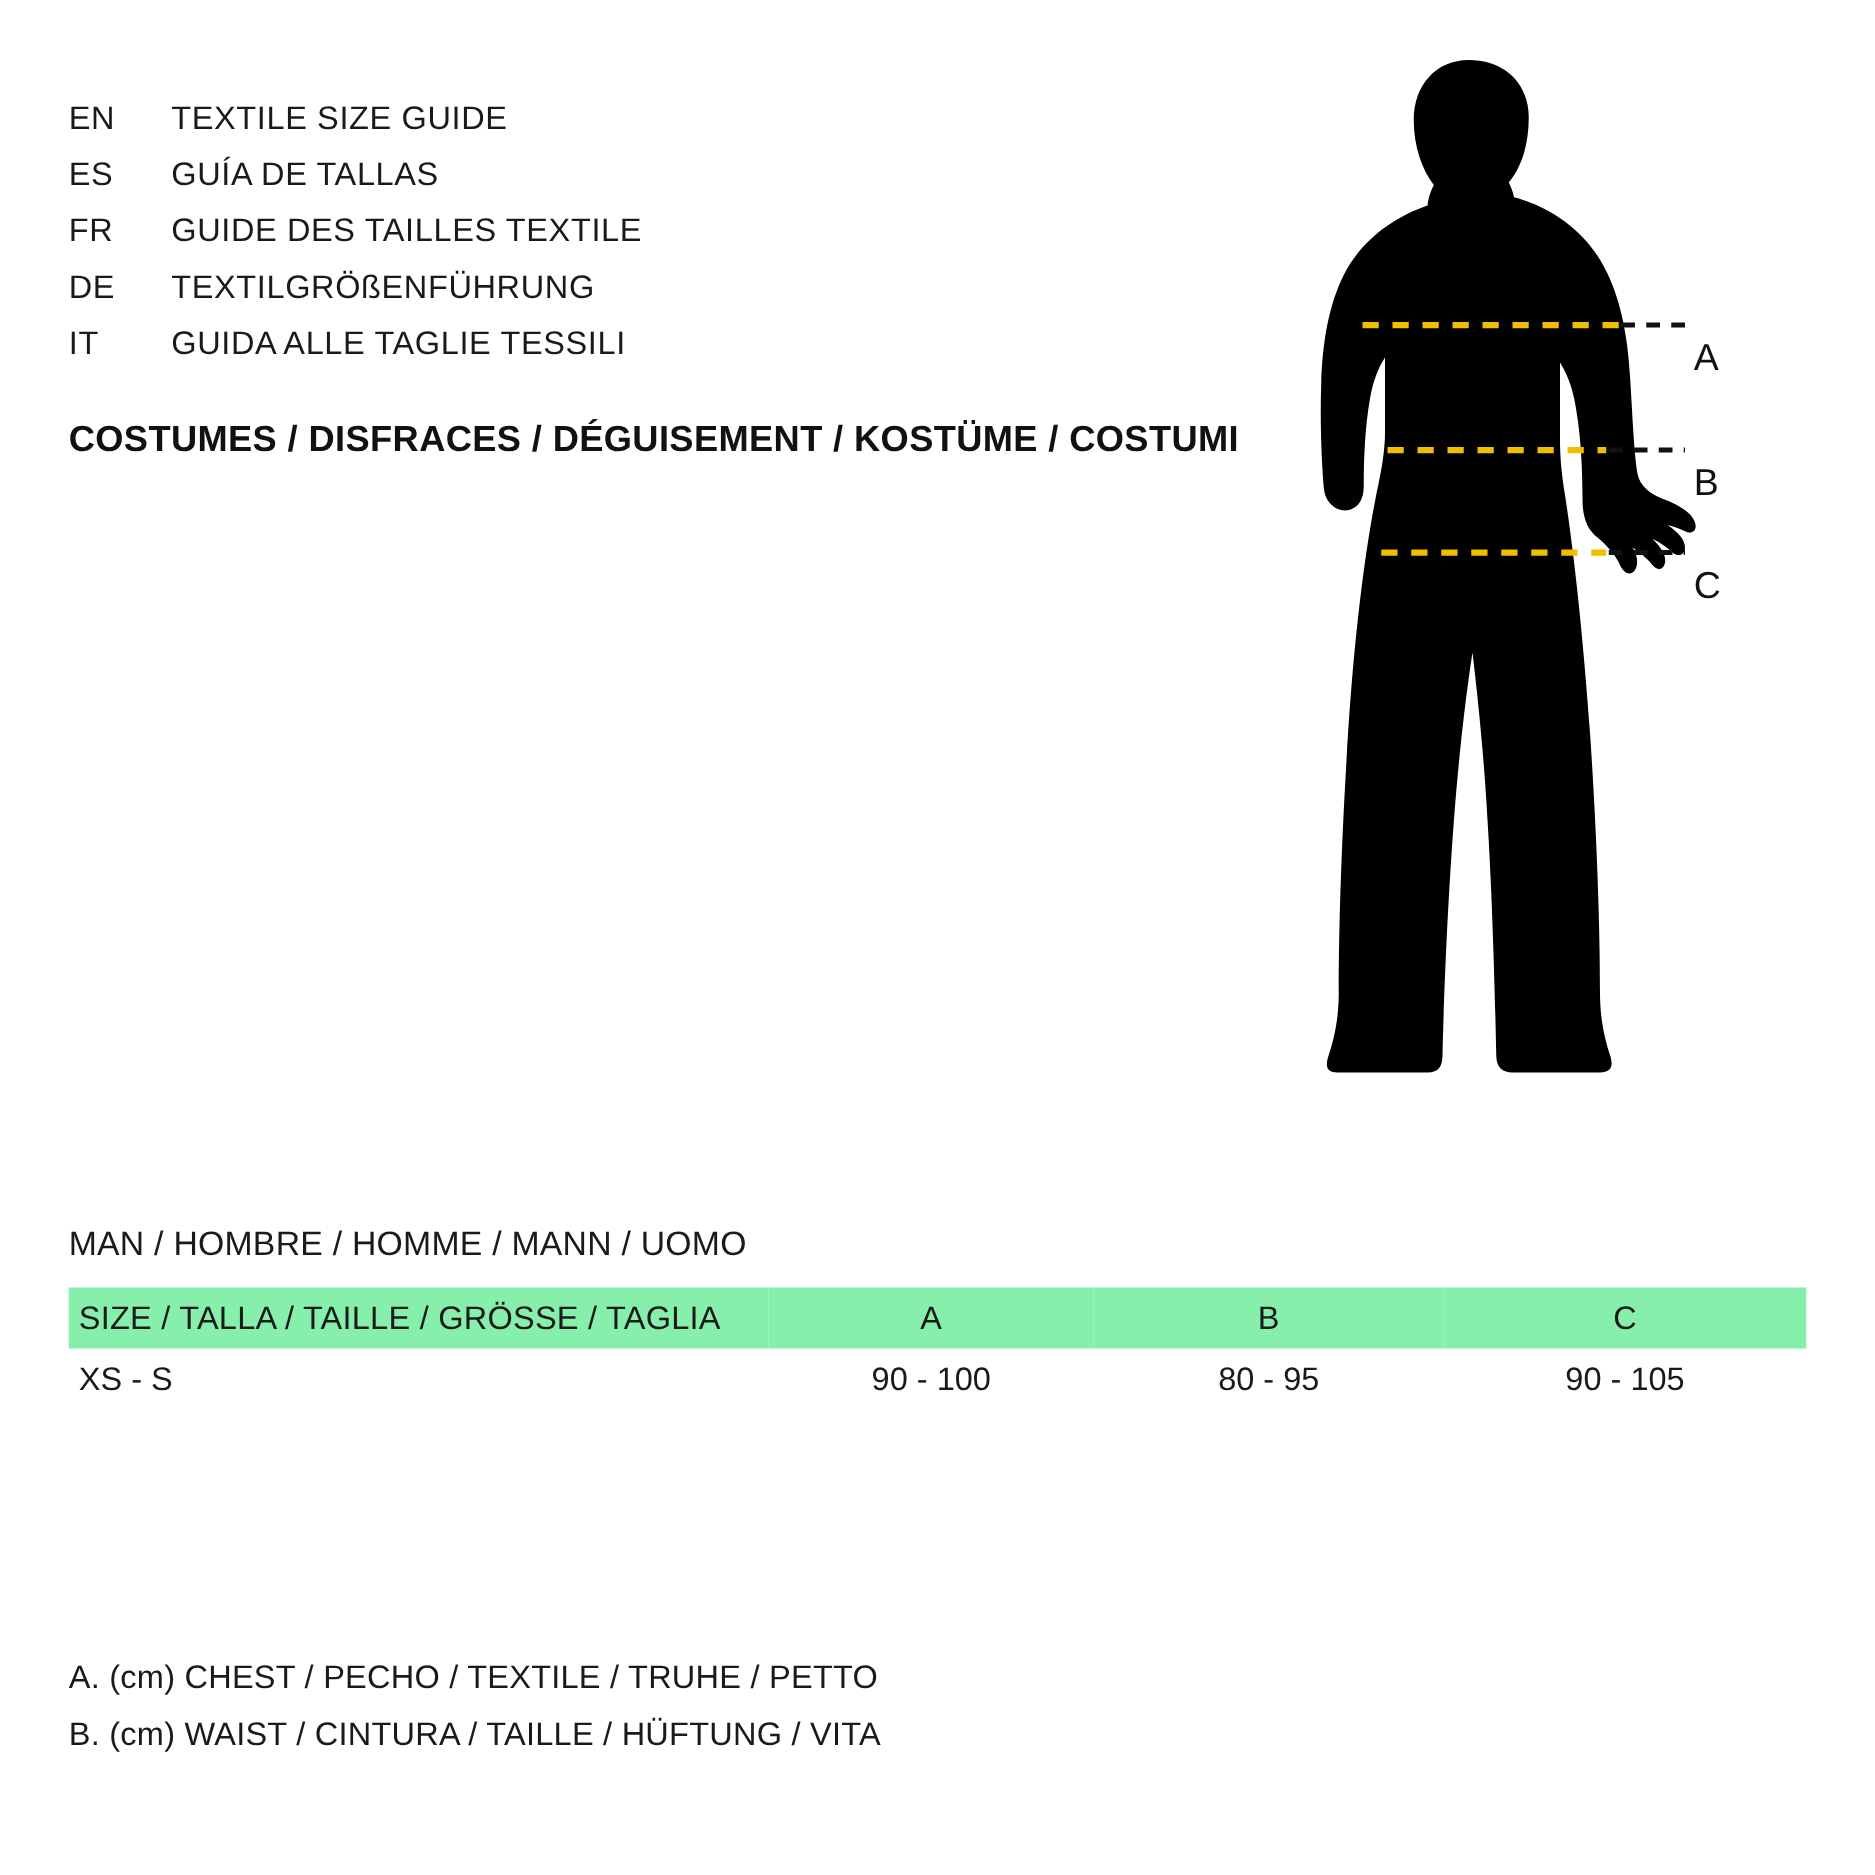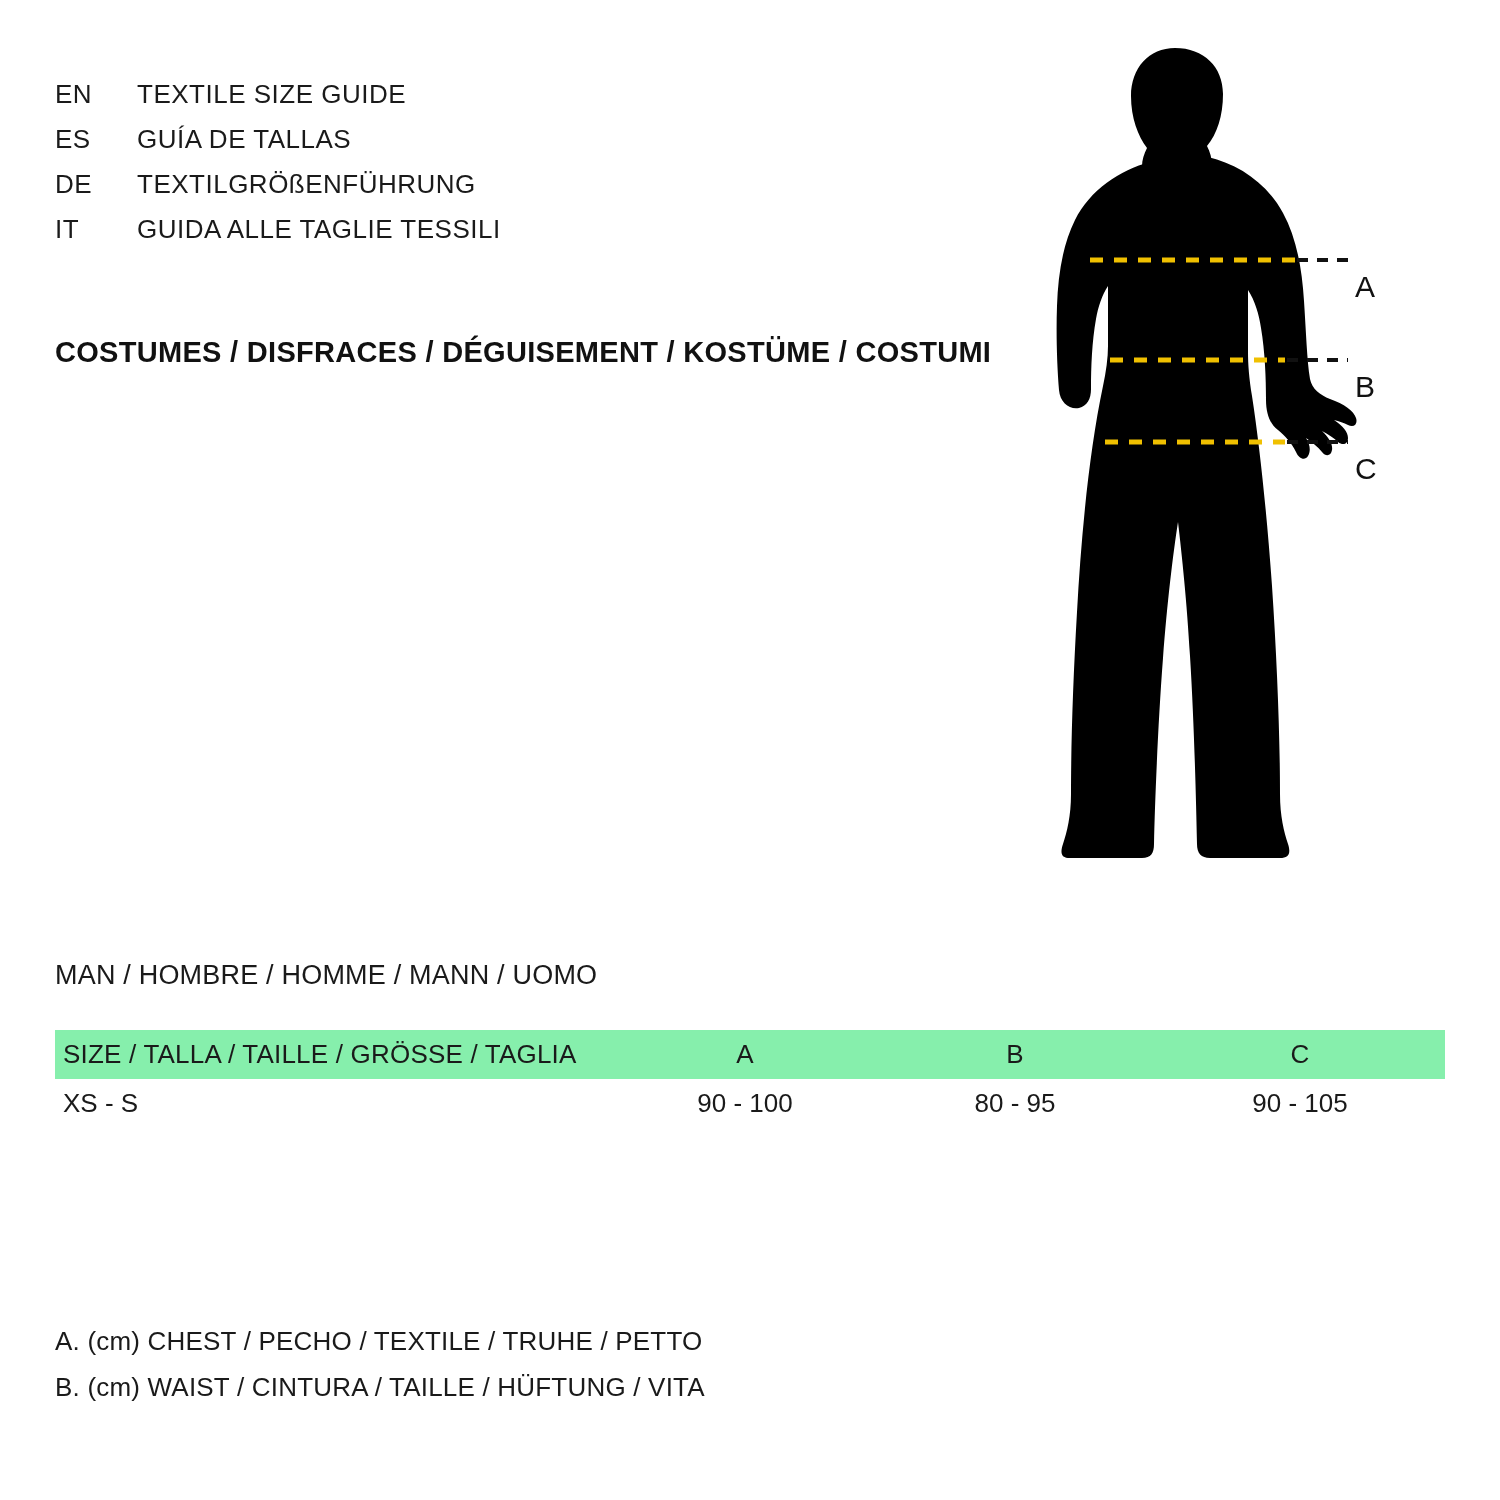--- a/index.html
+++ b/index.html
@@ -69,21 +69,21 @@
     font-family: "Liberation Sans", sans-serif;
   }
   .label-a { left: 355px; top: 240px; }
   .label-b { left: 355px; top: 340px; }
   .label-c { left: 355px; top: 422px; }
 
   
   .table-title {
     position: absolute;
     left: 55px;
-    top: 960px;
+    top: 980px;
     font-size: 27px;
     letter-spacing: 0.2px;
     color: #1a1a1a;
   }
 
   table.size-table {
     position: absolute;
     left: 55px;
     top: 1030px;
     width: 1390px;
@@ -139,20 +139,24 @@
 <body>
 
 <div class="lang-block">
   <div class="lang-row">
     <span class="lang-code">EN</span>
     <span class="lang-text">TEXTILE SIZE GUIDE</span>
   </div>
   <div class="lang-row">
     <span class="lang-code">ES</span>
     <span class="lang-text">GUÍA DE TALLAS</span>
+  </div>
+  <div class="lang-row">
+    <span class="lang-code">FR</span>
+    <span class="lang-text">GUIDE DES TAILLES TEXTILE</span>
   </div>
   <div class="lang-row">
     <span class="lang-code">DE</span>
     <span class="lang-text">TEXTILGRÖßENFÜHRUNG</span>
   </div>
   <div class="lang-row">
     <span class="lang-code">IT</span>
     <span class="lang-text">GUIDA ALLE TAGLIE TESSILI</span>
   </div>
 </div>

